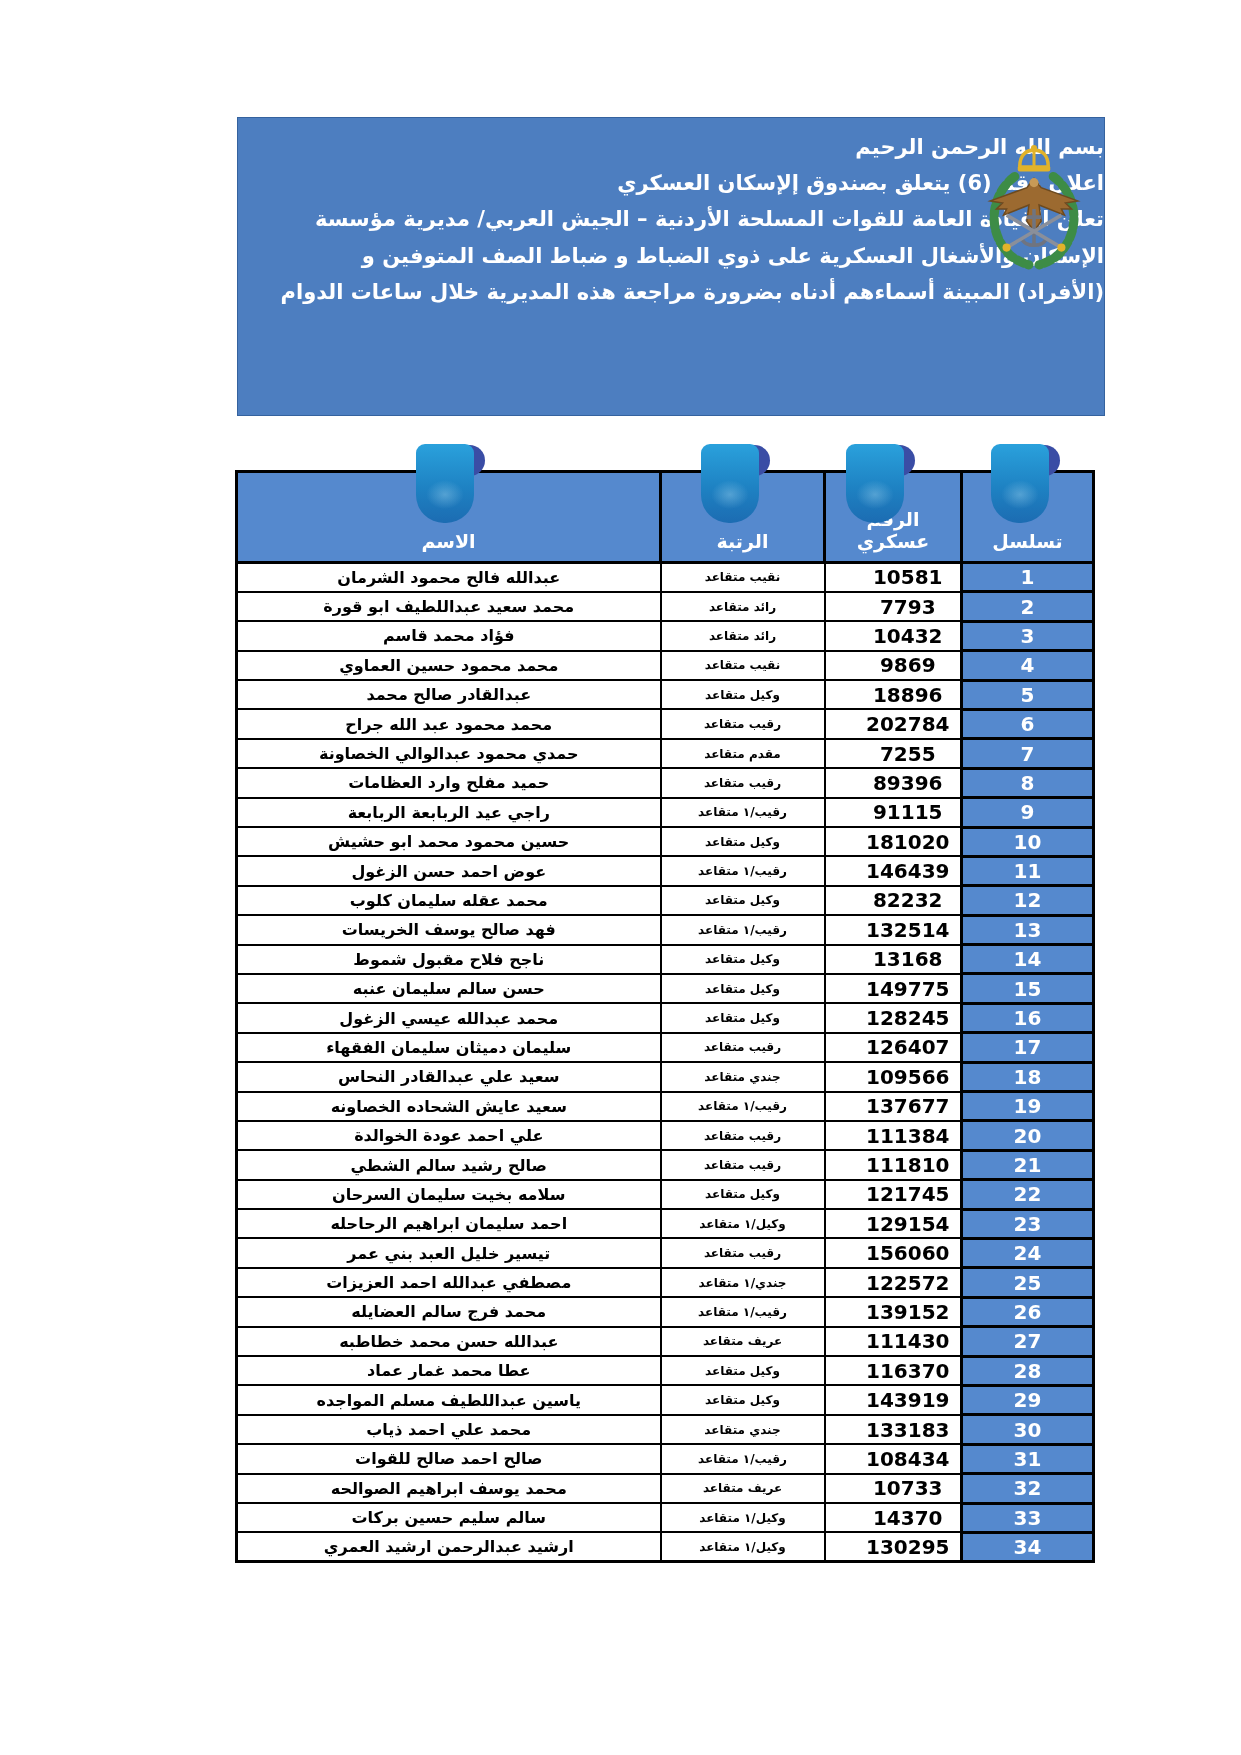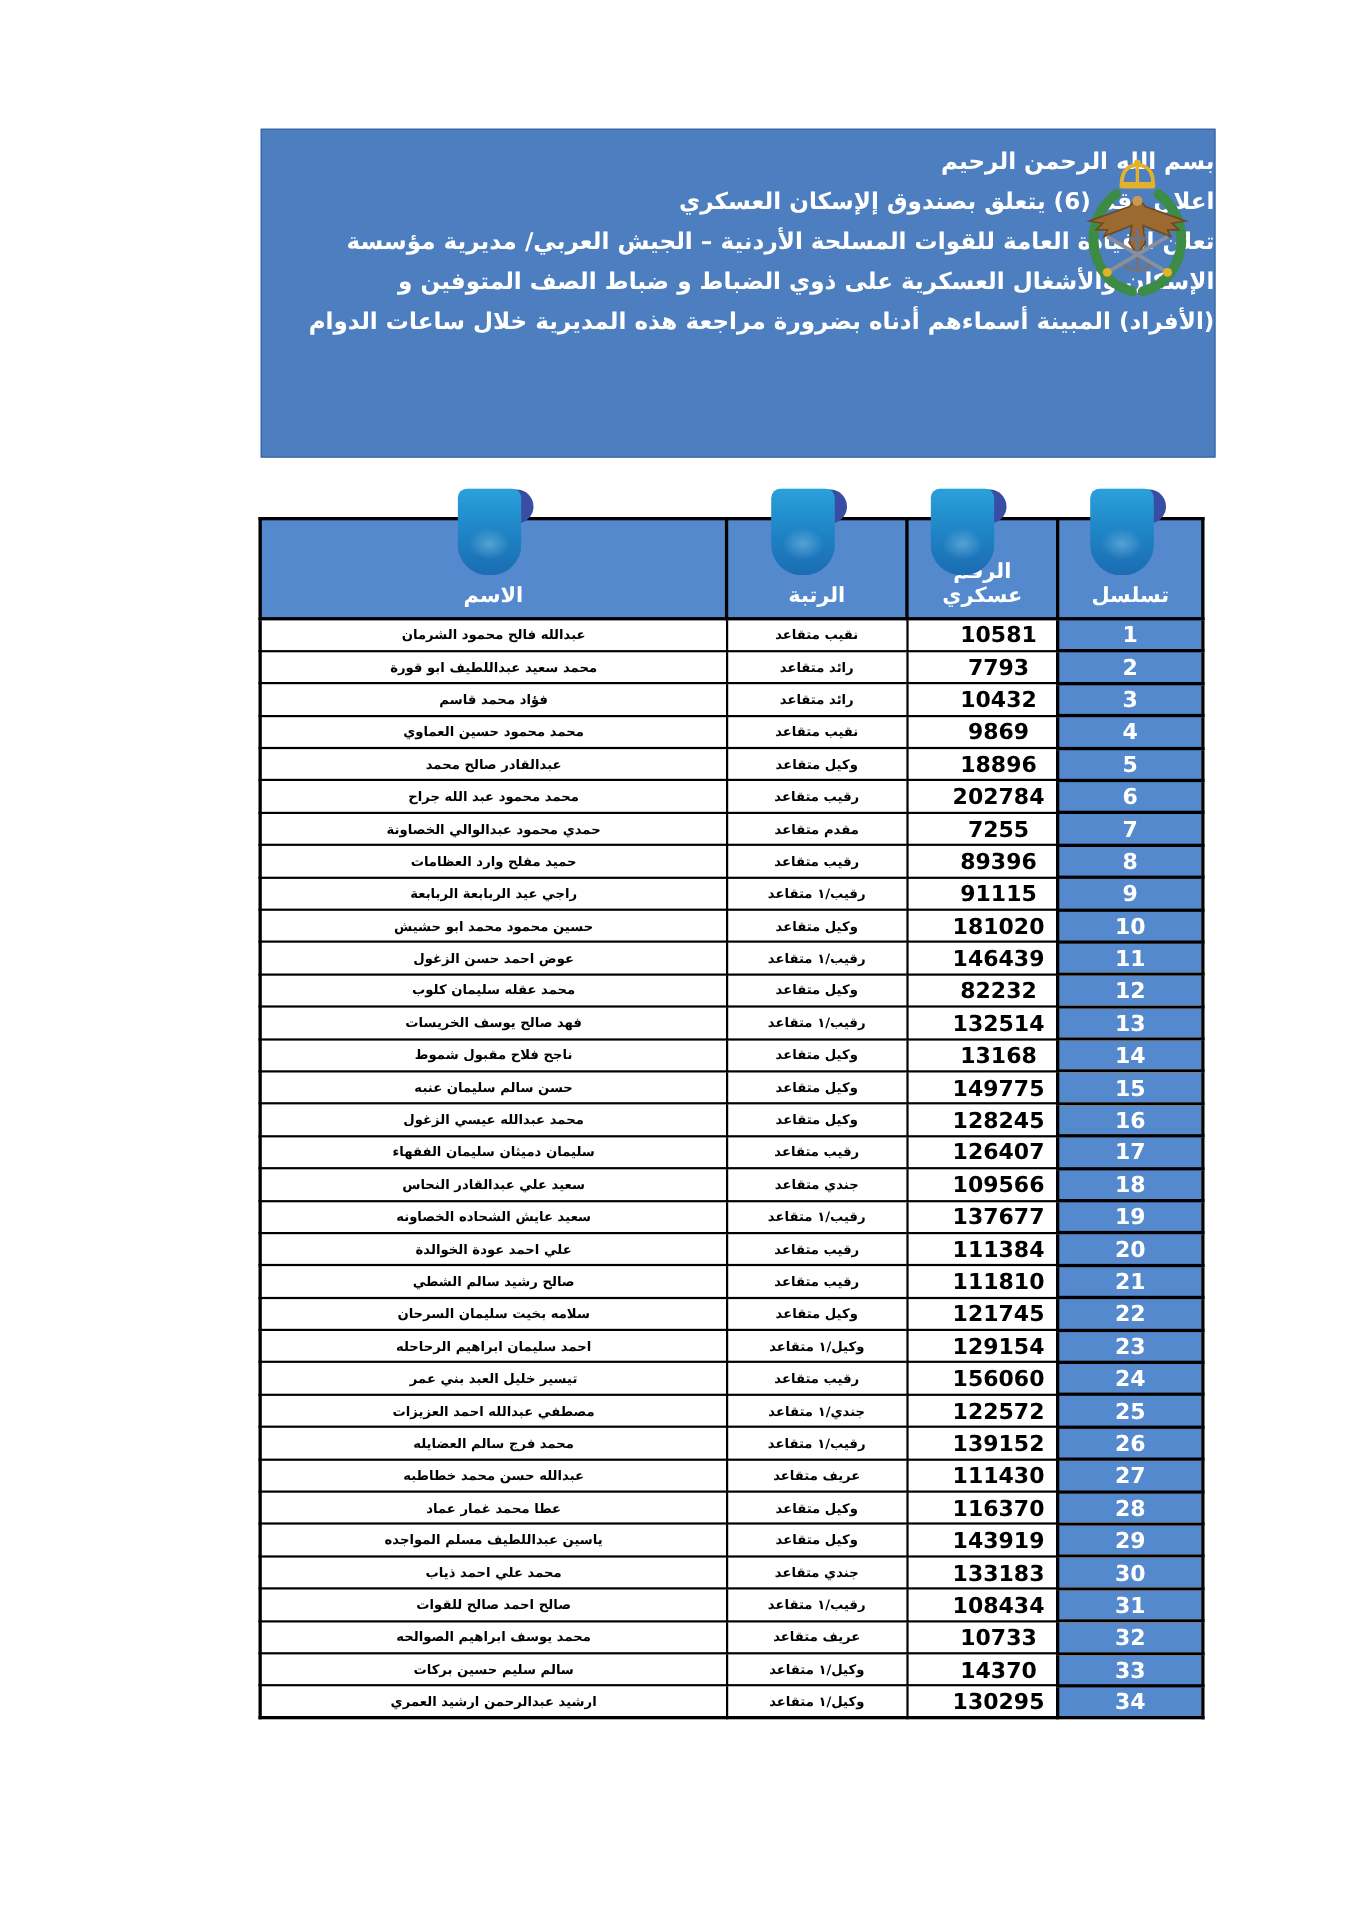--- a/index.html
+++ b/index.html
@@ -48,21 +48,21 @@
   .doc-table td{
     border:2px solid #000;text-align:center;vertical-align:middle;
     font-weight:bold;color:#000;height:29.4px;padding:0 2px;box-sizing:border-box;
     overflow:hidden;white-space:nowrap;
   }
   .doc-table td.serial{
     background:#5589ce;color:#fff;border:3px solid #000;font-size:20px;
   }
   .doc-table td.number{font-size:20px;padding-left:32px;}
   .doc-table td.rank{font-size:12px;}
-  .doc-table td.name{font-size:12px;margin-top:16px;}
+  .doc-table td.name{font-size:16px;margin-top:16px;}
 </style>
 </head>
 <body>
 
 <div class="page">
 
   <div class="announce-box">
     <div class="announce-text">
       <div class="line">بسم الله الرحمن الرحيم</div>
       <div class="line">اعلان رقم (6) يتعلق بصندوق إلإسكان العسكري</div>

